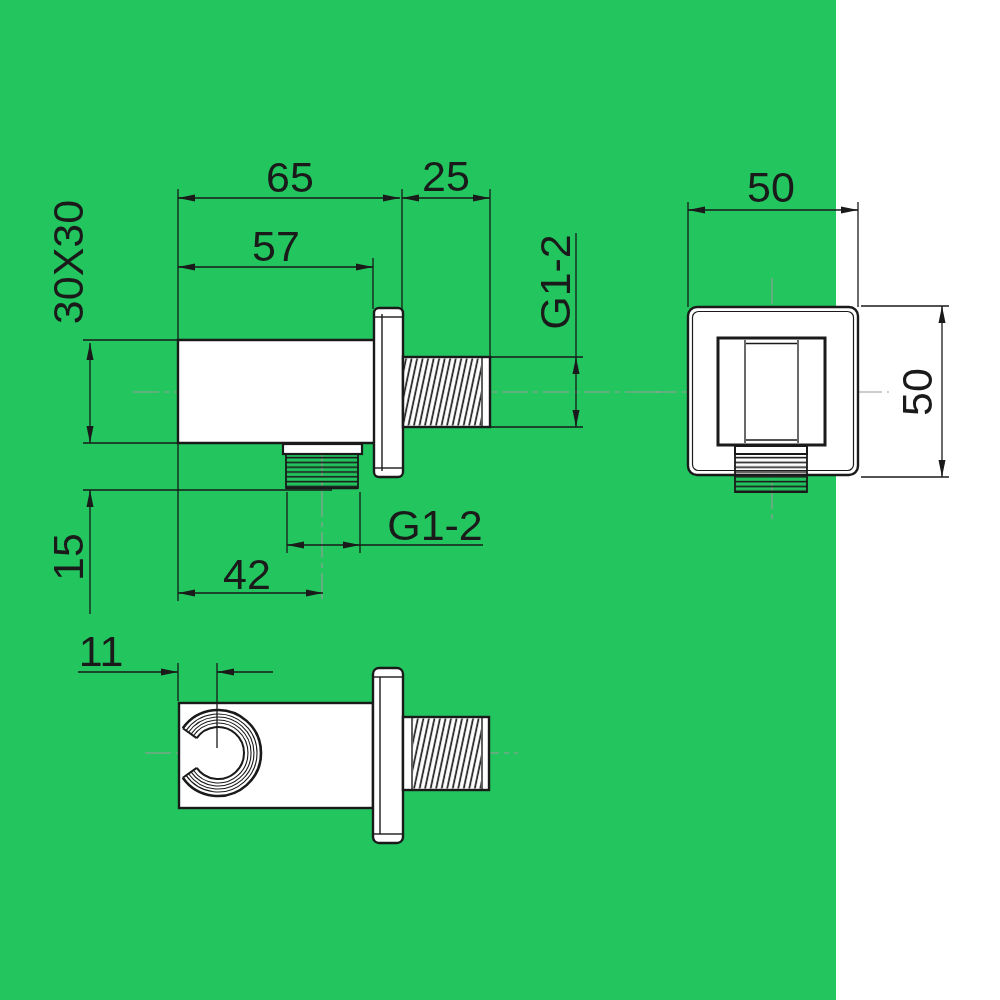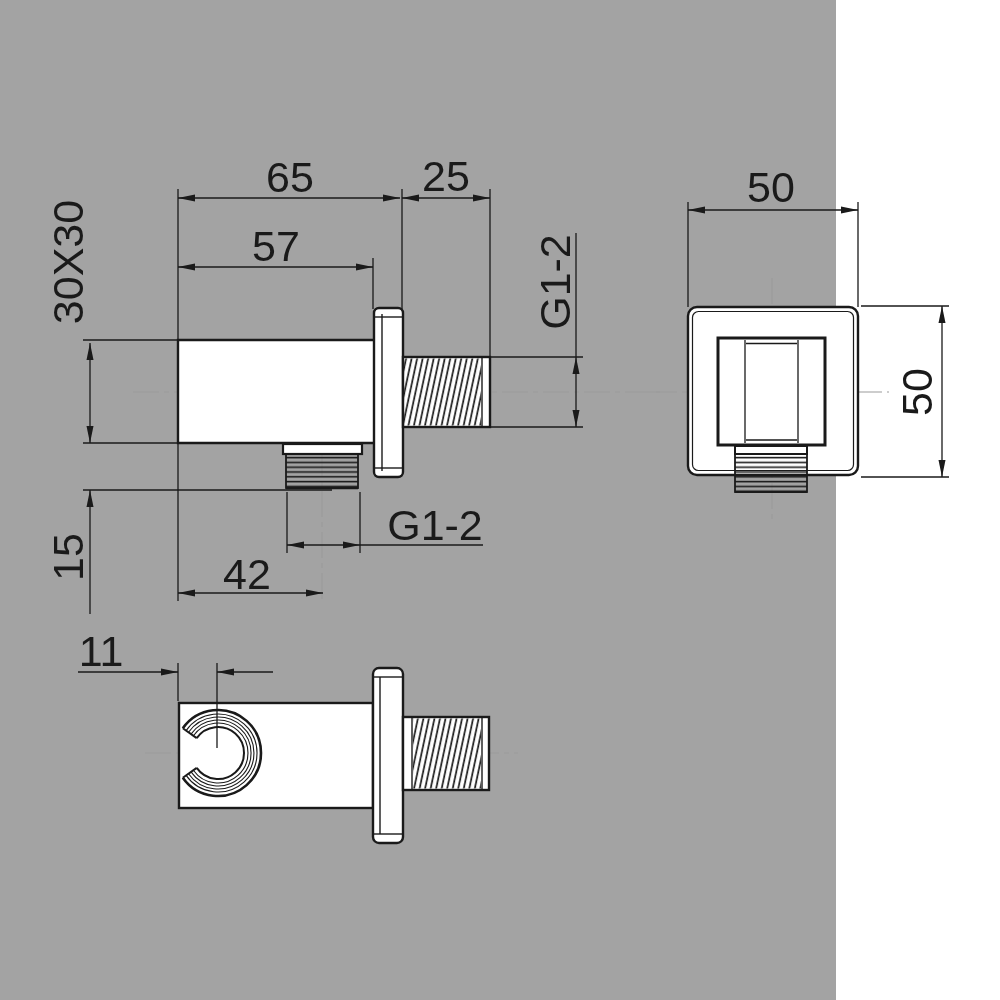--- a/index.html
+++ b/index.html
@@ -4,21 +4,21 @@
 <style>
   html, body {
     margin: 0;
     padding: 0;
     background: #ffffff;
   }
   .canvas {
     position: relative;
     width: 836px;
     height: 1000px;
-    background: #a3a3a3;
+    background: #22c55e;
     font-family: "Liberation Sans", sans-serif;
   }
   svg { display: block; }
   .dim-text {
     font-family: "Liberation Sans", sans-serif;
     font-size: 43px;
     fill: #1a1a1a;
   }
 </style>
 </head>

